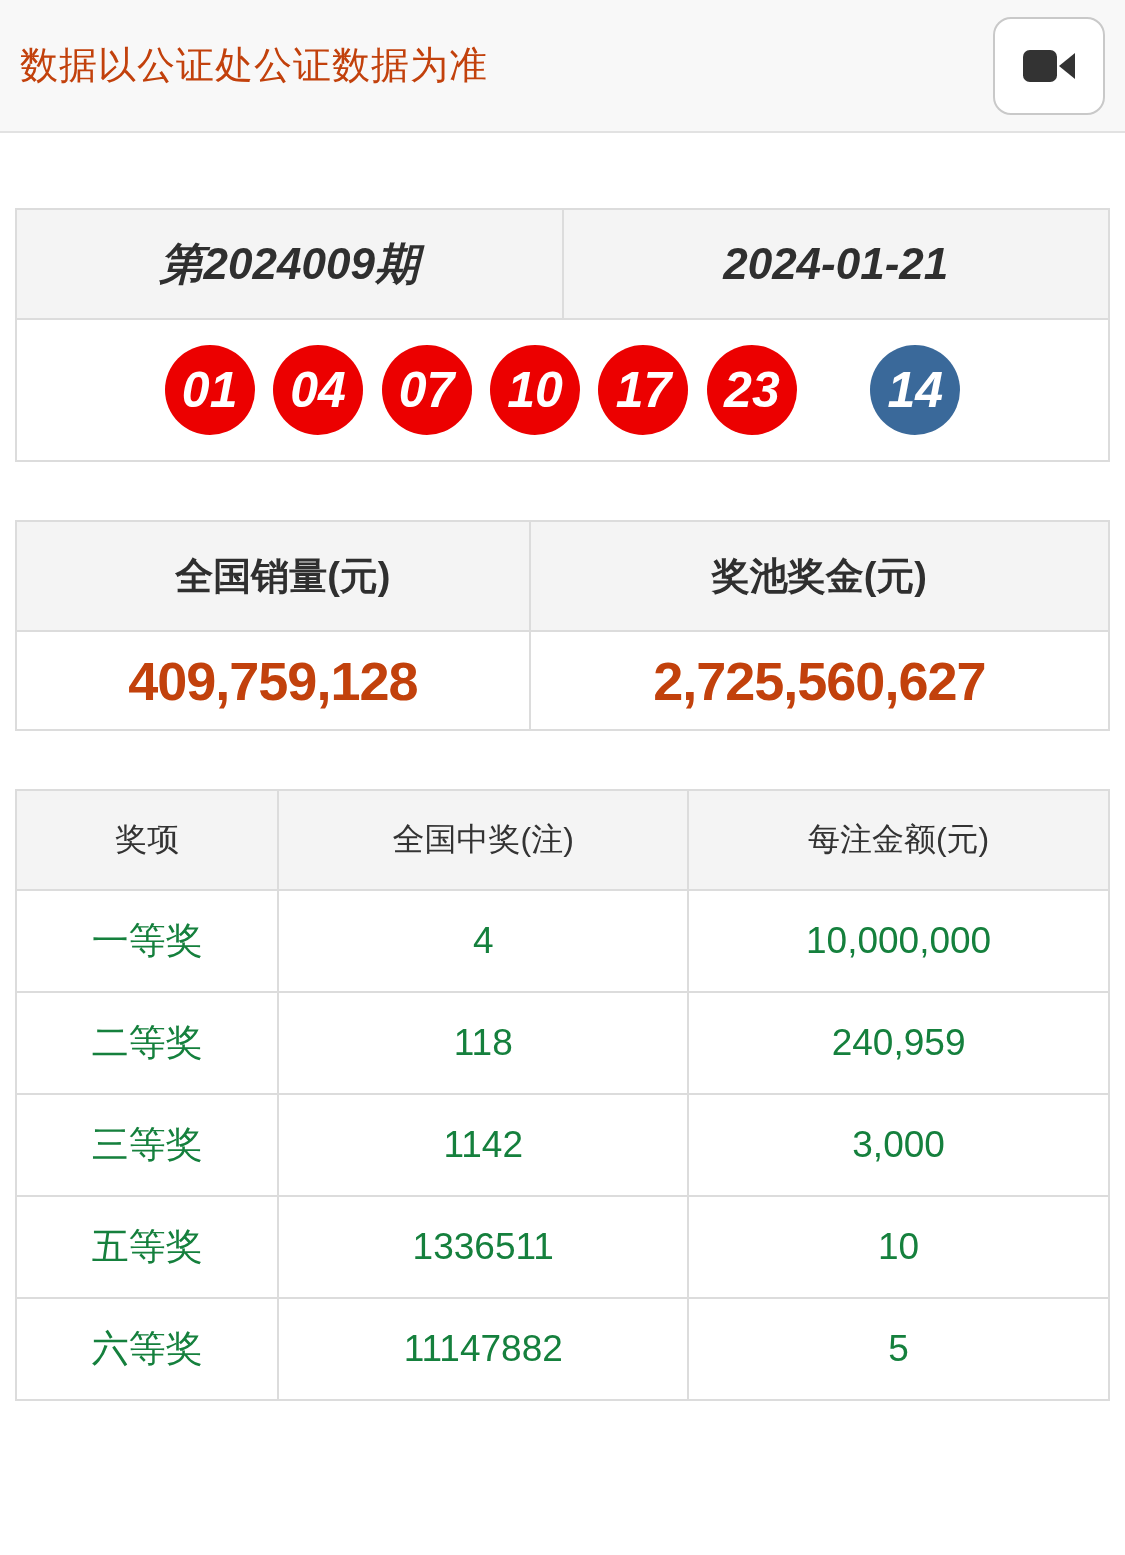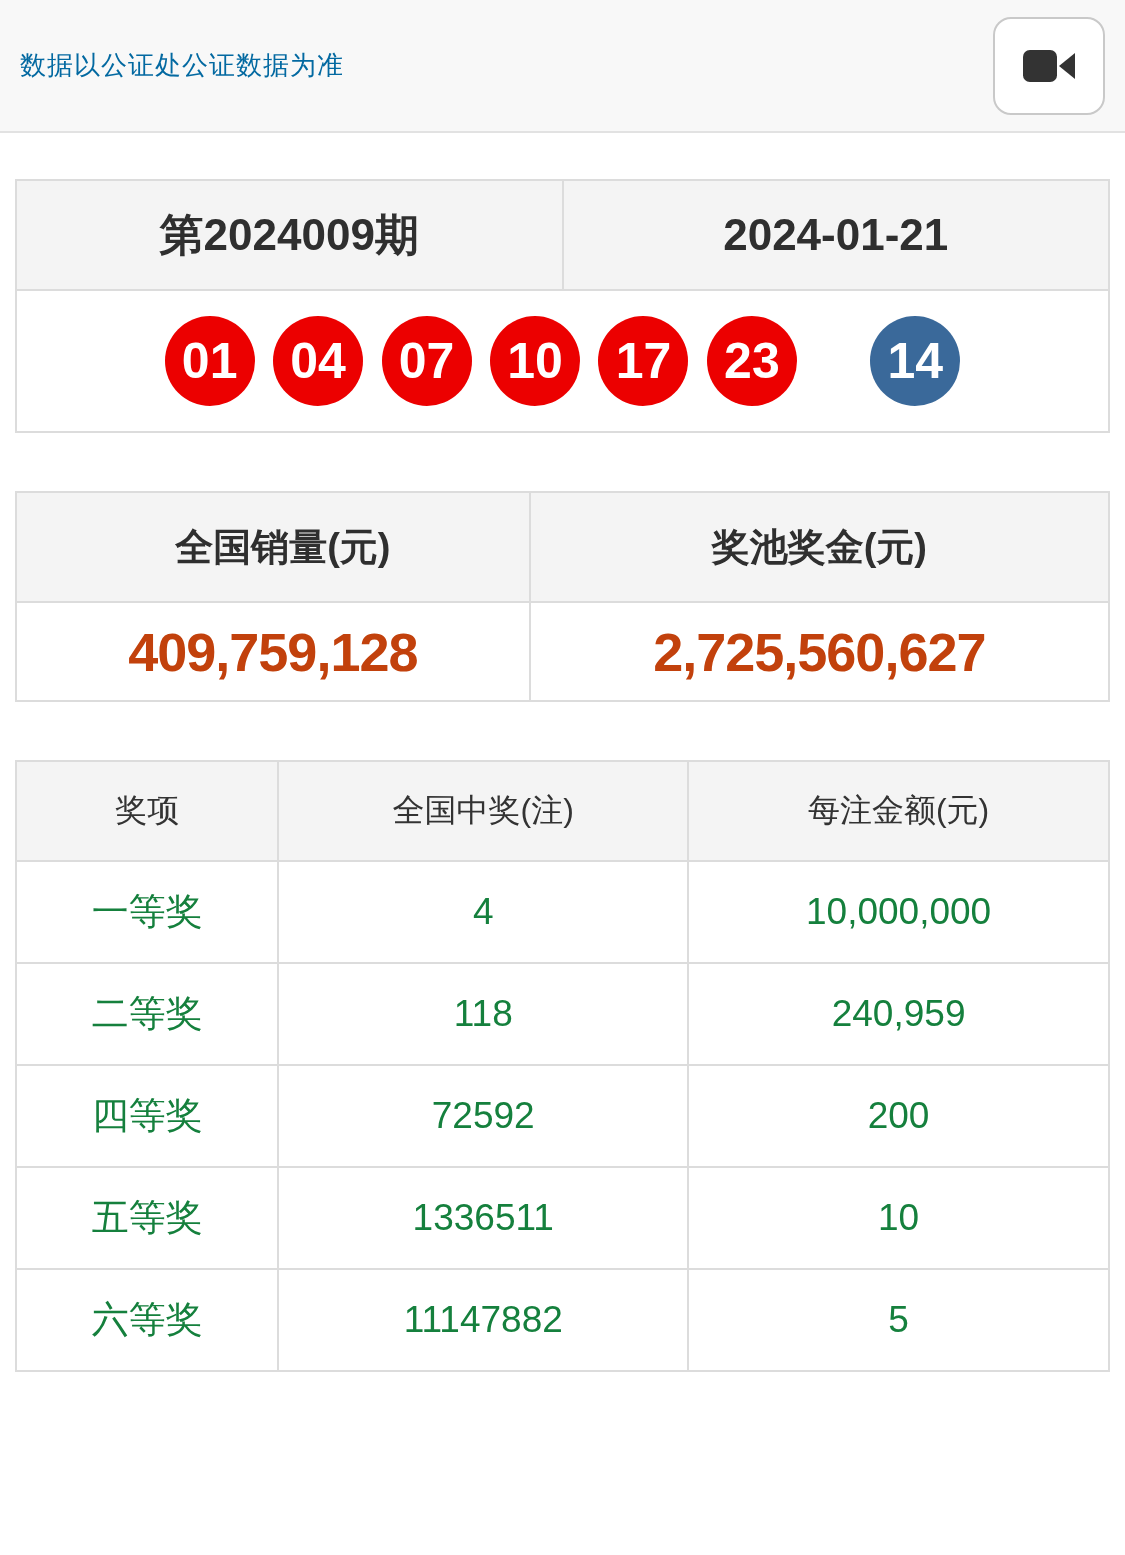--- a/index.html
+++ b/index.html
@@ -17,22 +17,22 @@
   .notice-bar {
     height: 133px;
     background: #f8f8f8;
     border-bottom: 2px solid #e2e2e2;
     display: flex;
     align-items: center;
     justify-content: space-between;
     padding: 0 20px;
   }
   .notice-text {
-    font-size: 26px;
-    color: #0369a1;
+    font-size: 38px;
+    color: #c2410c;
     letter-spacing: 1px;
     text-align: right;
   }
   .video-btn {
     width: 112px;
     height: 98px;
     background: #ffffff;
     border: 2px solid #c9c9c9;
     border-radius: 18px;
     display: flex;
@@ -50,21 +50,21 @@
     table-layout: fixed;
   }
   td, th {
     border: 2px solid #dcdcdc;
     text-align: center;
     vertical-align: middle;
   }
   .hdr-cell { background: #f4f4f4; }
 
   
-  .draw-table { margin-top: 46px; }
+  .draw-table { margin-top: 75px; font-style: italic; }
   .draw-table .hdr-cell {
     height: 110px;
     font-size: 44px;
     font-weight: bold;
     color: #2f2f2f;
   }
   .balls-cell {
     height: 142px;
     background: #ffffff;
   }
@@ -176,23 +176,23 @@
         <td>一等奖</td>
         <td>4</td>
         <td>10,000,000</td>
       </tr>
       <tr>
         <td>二等奖</td>
         <td>118</td>
         <td>240,959</td>
       </tr>
       <tr>
-        <td>四等奖</td>
-        <td>72592</td>
-        <td>200</td>
+        <td>三等奖</td>
+        <td>1142</td>
+        <td>3,000</td>
       </tr>
       <tr>
         <td>五等奖</td>
         <td>1336511</td>
         <td>10</td>
       </tr>
       <tr>
         <td>六等奖</td>
         <td>11147882</td>
         <td>5</td>

